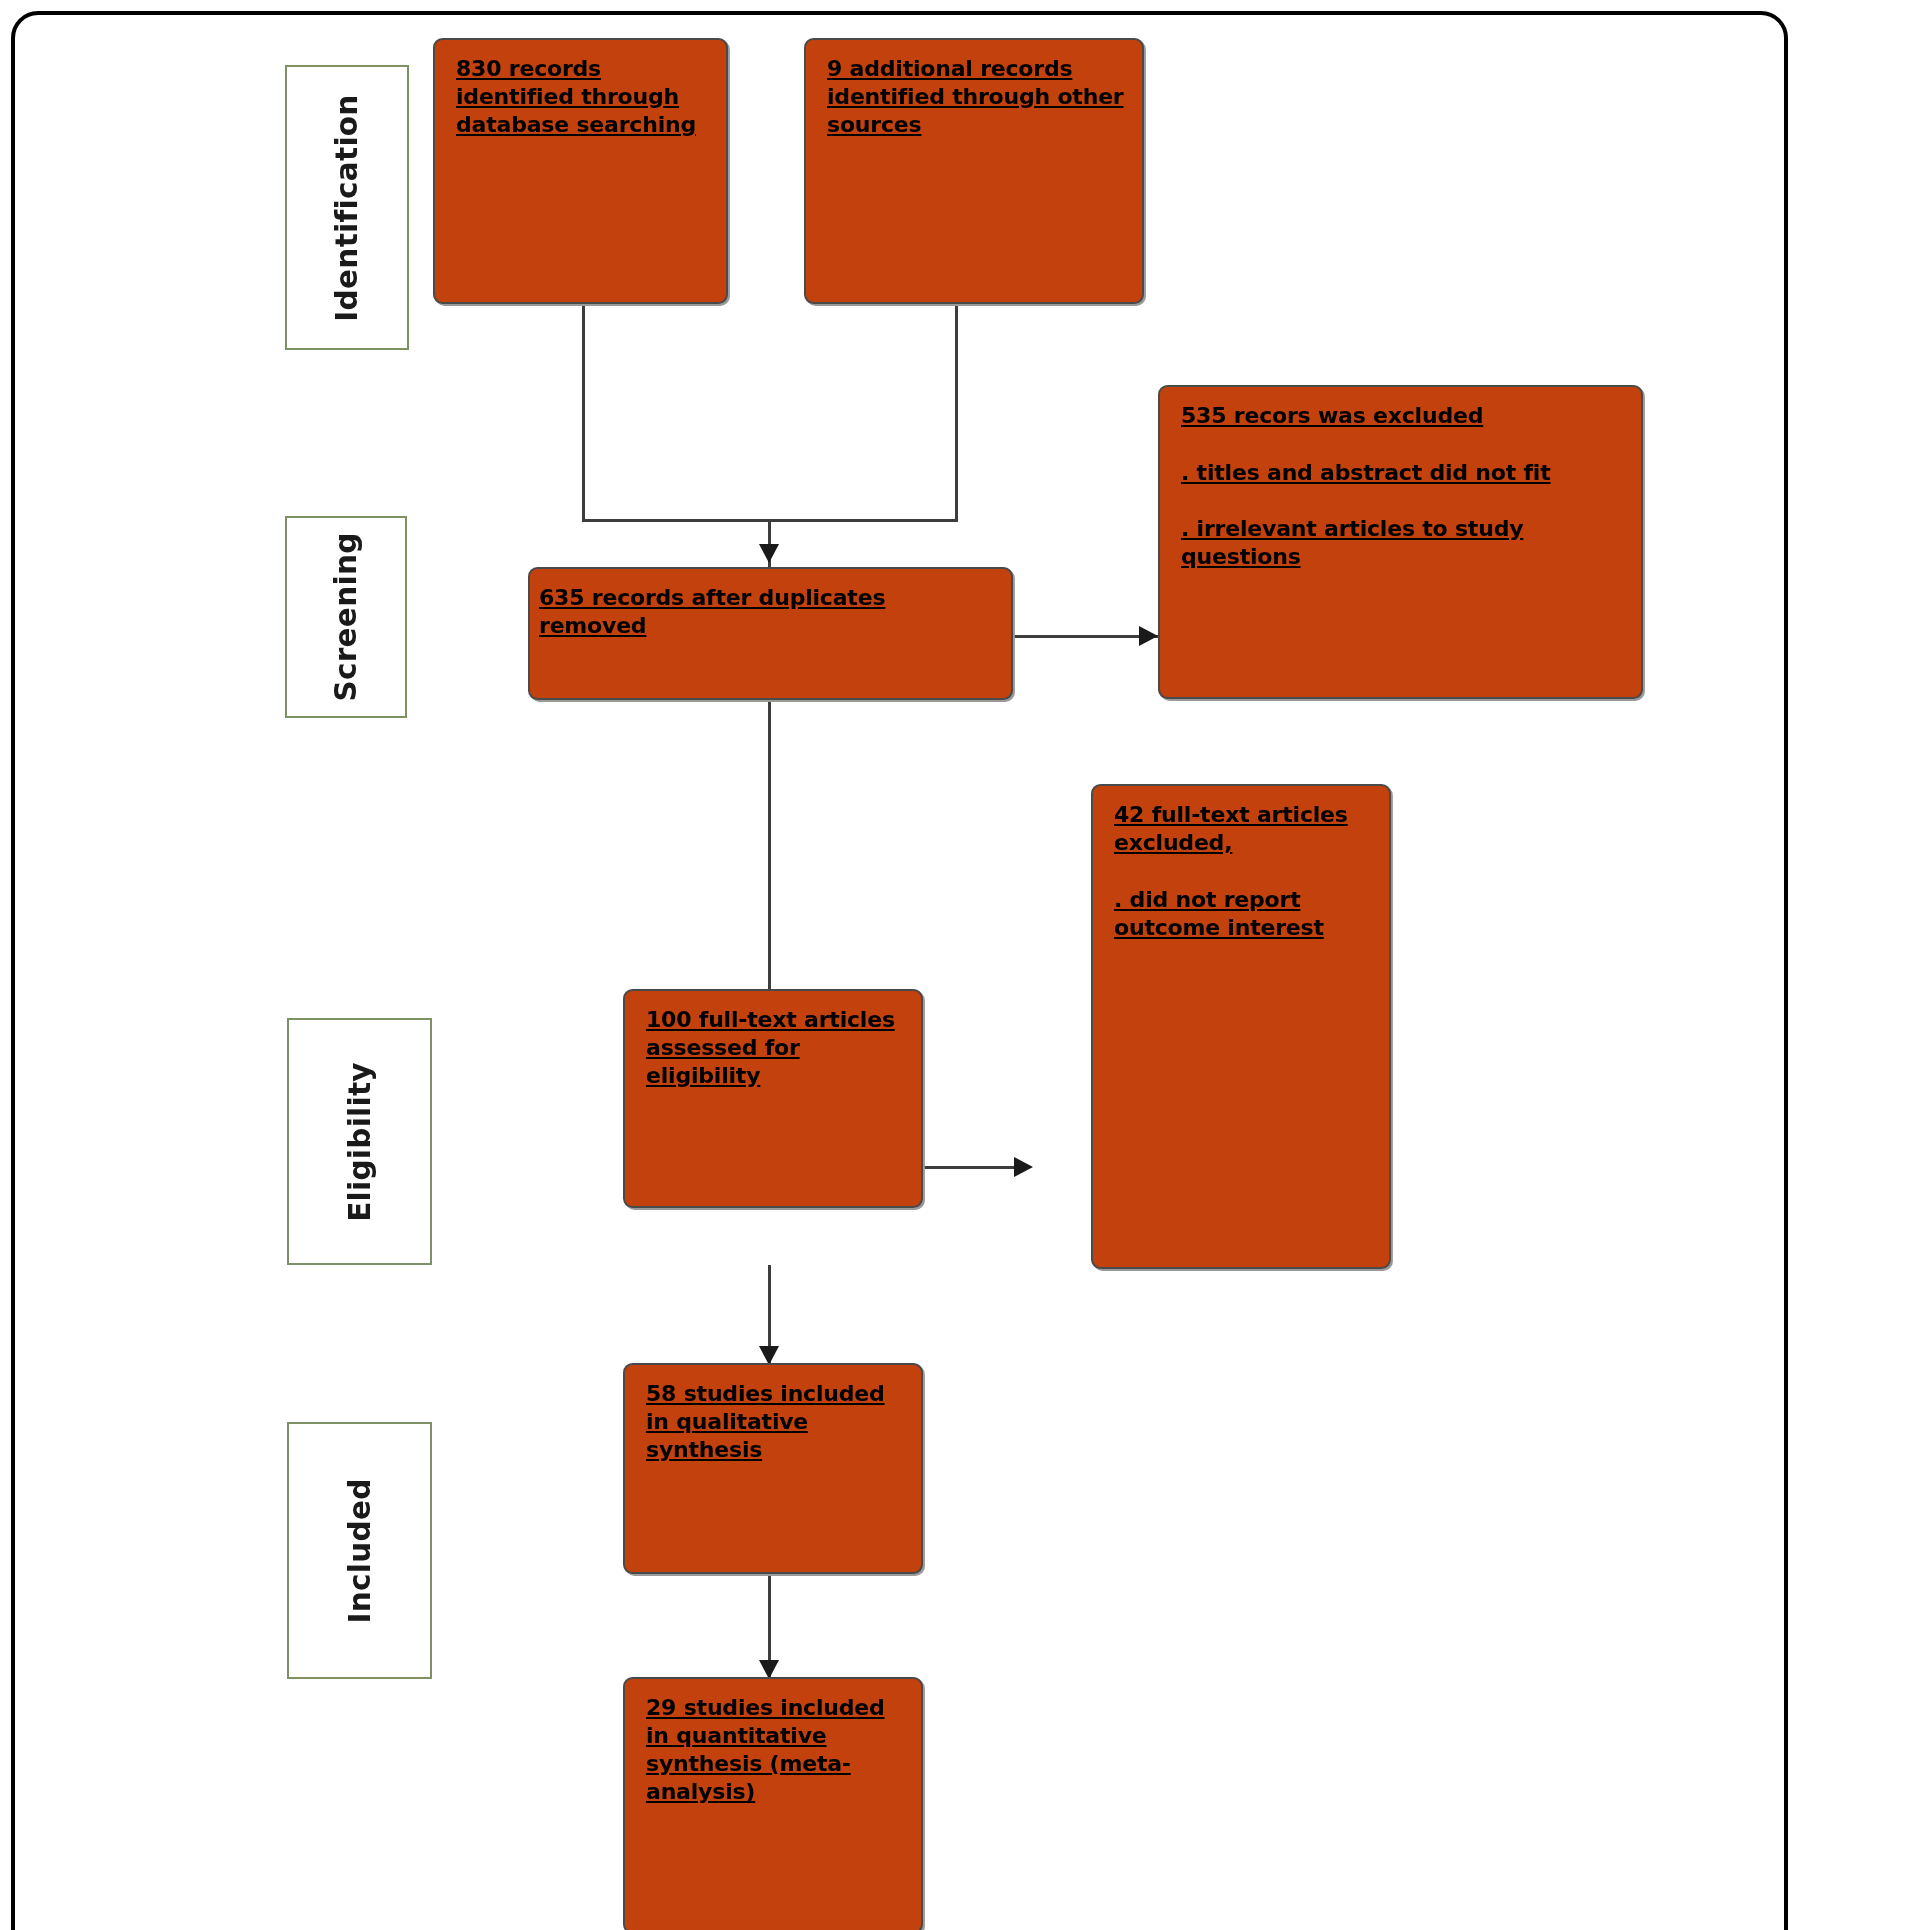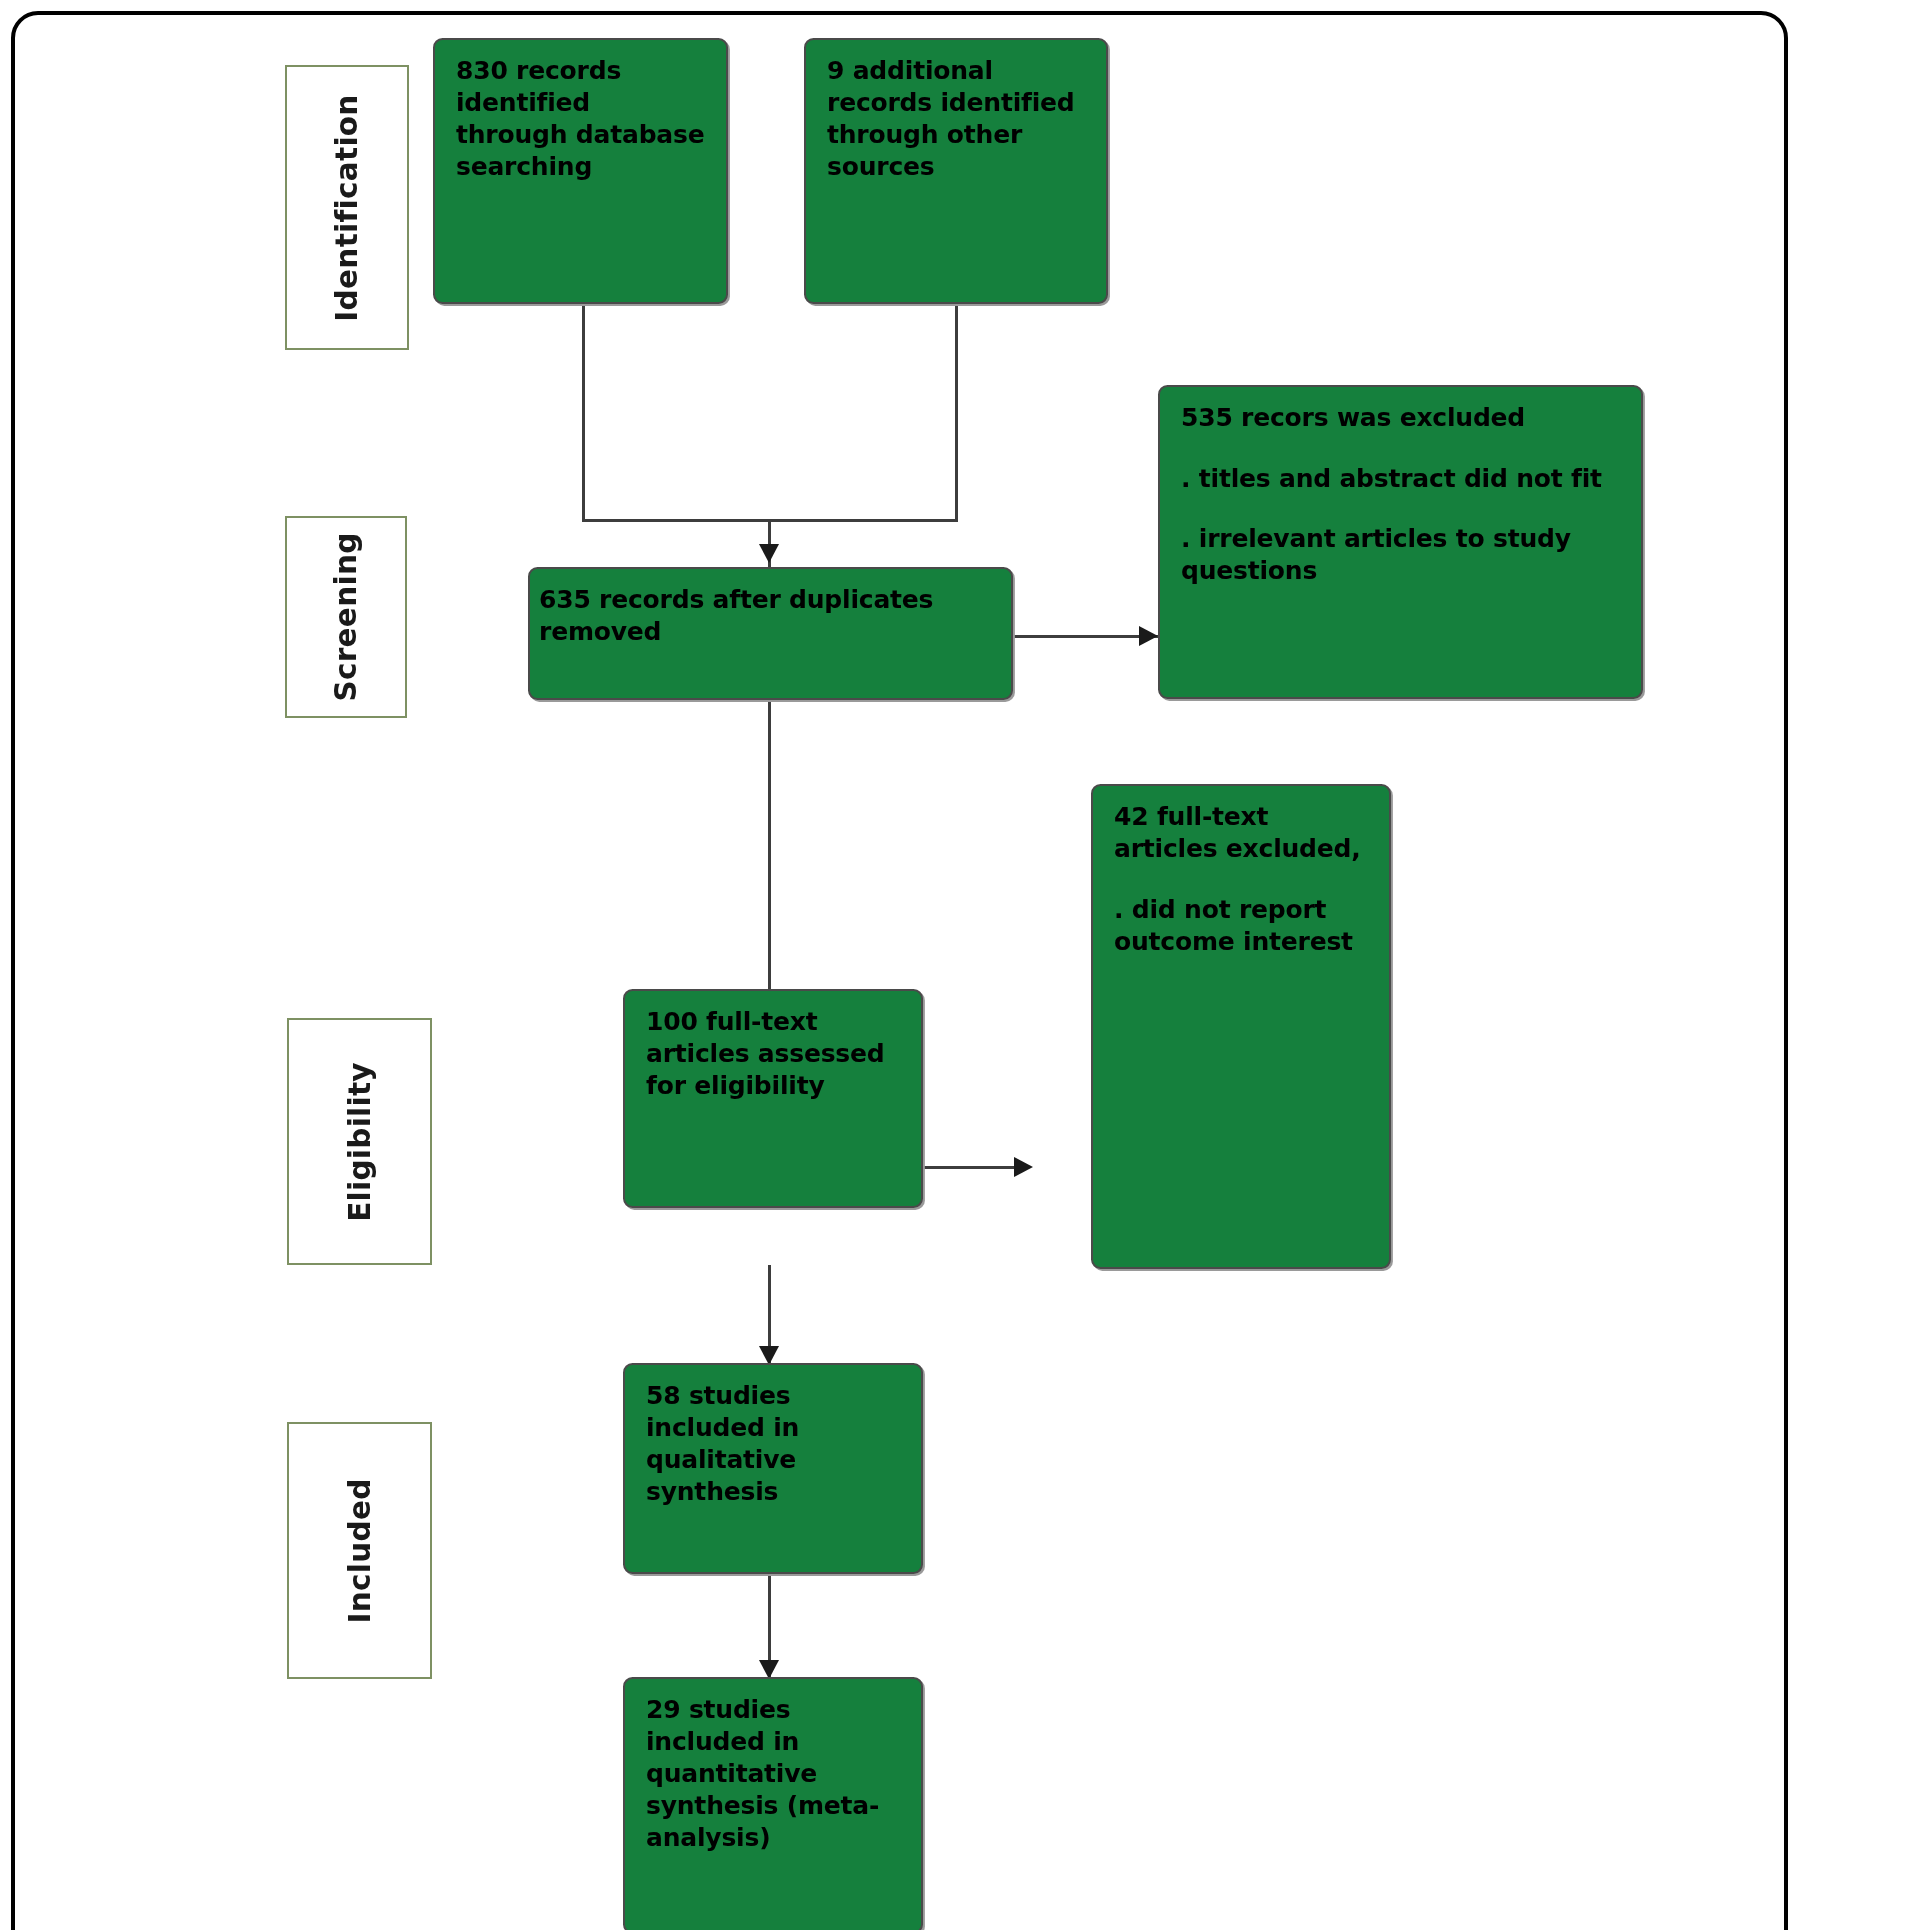--- a/index.html
+++ b/index.html
@@ -27,30 +27,31 @@
     border: 4.8px solid #000000;
     border-radius: 27px;
     box-sizing: border-box;
     pointer-events: none;
   }
 
   
   .node {
     position: absolute;
     box-sizing: border-box;
-    background: #15803d;
+    background: #c2410c;
     border: 2.9px solid #4a4a4a;
     border-radius: 9.5px;
     box-shadow: 1.9px 1.9px 0 0 #9a9a9a;
     padding: 15px 17px 13.3px 21px;
     color: #000000;
     font-weight: bold;
-    font-size: 25px;
+    font-size: 22px;
     line-height: 1.28;
     letter-spacing: -0.2px;
+    text-decoration: underline;
   }
   .node p {
     margin: 0;
   }
   .node p + p {
     margin-top: 28.5px;
   }
 
   
   .stage {
@@ -139,21 +140,21 @@
   <div class="conn v" style="left:768px; top:1265px; width:2.9px; height:100px;"></div>
   <div class="arrow-down" style="left:759px; top:1346px;"></div>
 
   <div class="conn v" style="left:768px; top:1574px; width:2.9px; height:105px;"></div>
   <div class="arrow-down" style="left:759px; top:1660px;"></div>
 
   <div class="node" style="left:433px; top:38px; width:295px; height:266px;">
     <p>830 records identified through database searching</p>
   </div>
 
-  <div class="node" style="left:804px; top:38px; width:304px; height:266px;">
+  <div class="node" style="left:804px; top:38px; width:340px; height:266px;">
     <p>9 additional records identified through other sources</p>
   </div>
 
   <div class="node" style="left:528px; top:567px; width:485px; height:133px;padding-left:9px;">
     <p>635 records after duplicates removed</p>
   </div>
 
   <div class="node" style="left:1158px; top:385px; width:485px; height:314px;">
     <p>535 recors was excluded</p>
     <p>. titles and abstract did not fit</p>

